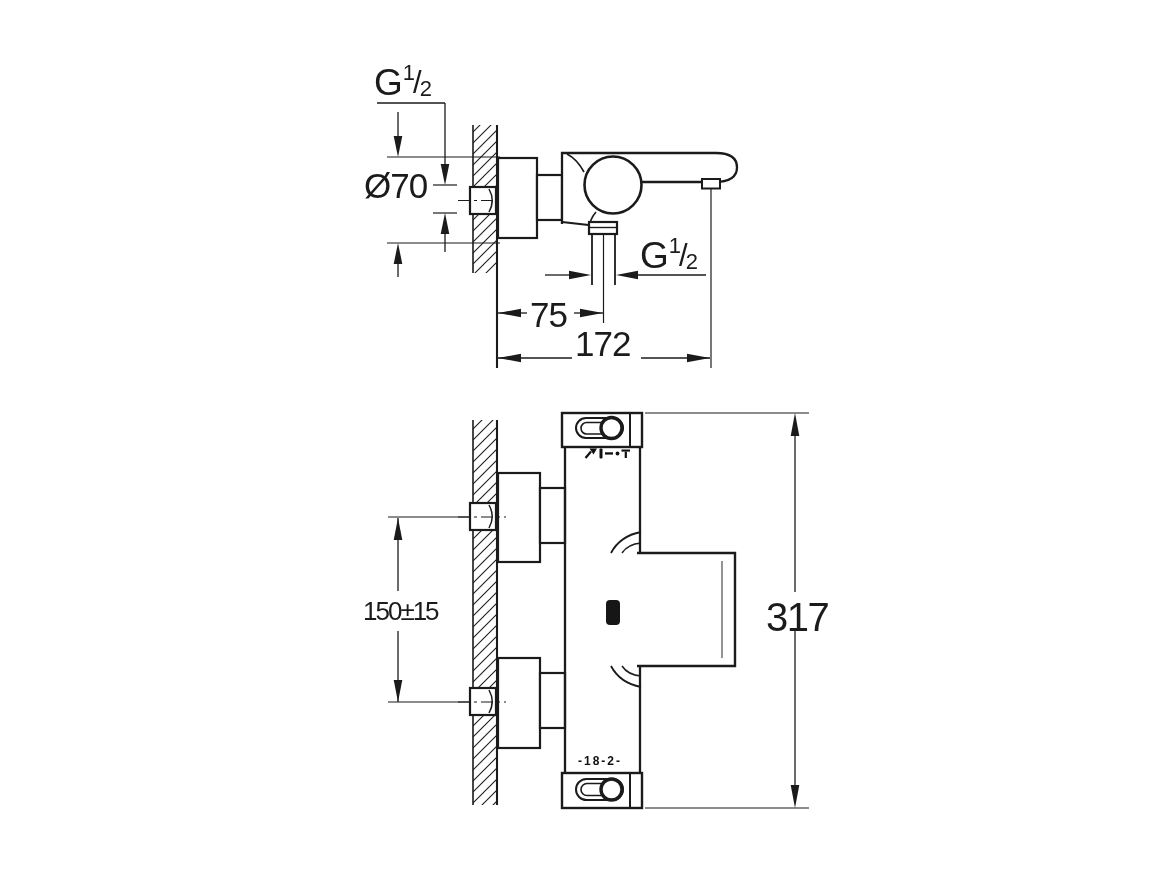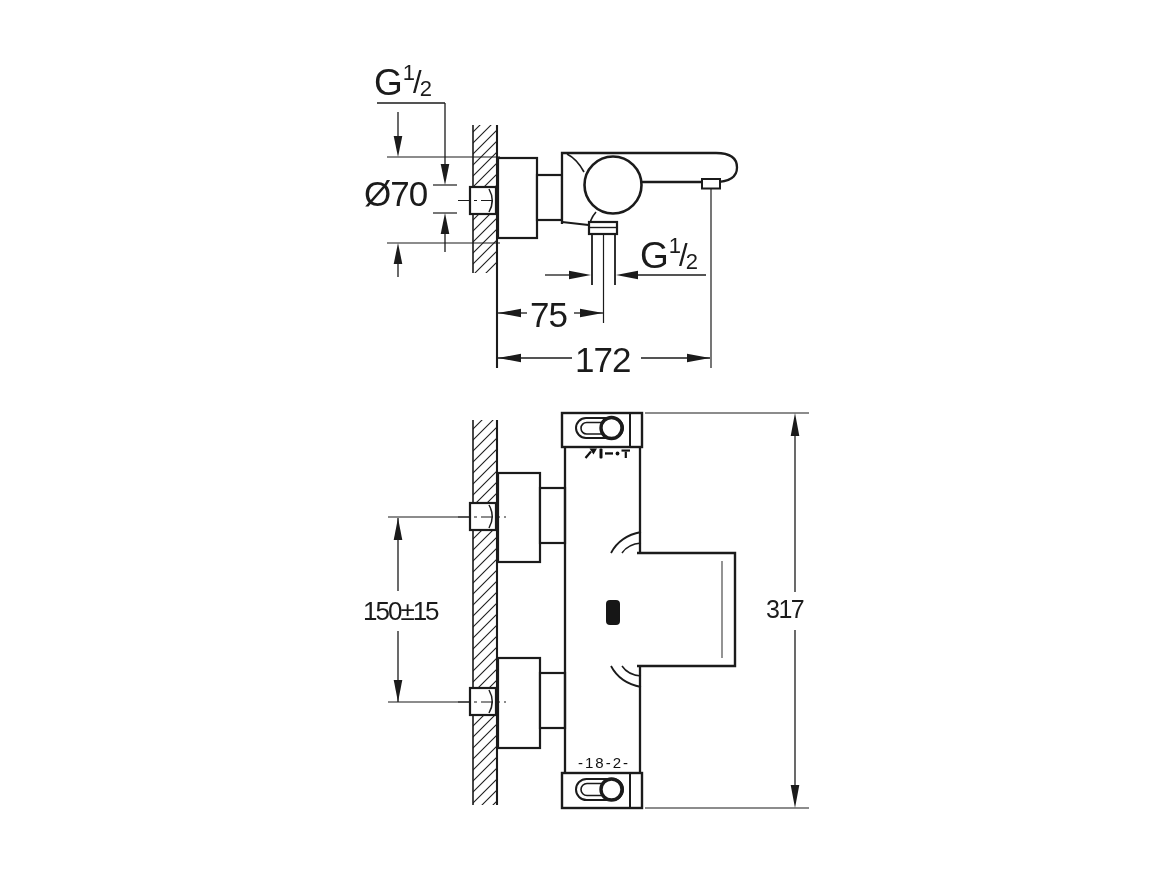--- a/index.html
+++ b/index.html
@@ -6,22 +6,22 @@
   #stage{position:relative;width:1131px;height:876px;background:#ffffff;overflow:hidden;
          font-family:"Liberation Sans", sans-serif;color:#1b1b1b;}
   #stage svg{position:absolute;left:0;top:0;}
   .dim-label{position:absolute;white-space:nowrap;font-size:35px;letter-spacing:-1px;
              color:#1b1b1b;line-height:1;}
   .thread .g{font-size:37px;}
   .thread .fnum{font-size:22px;vertical-align:15px;margin-left:1px;}
   .thread .fslash{font-size:31px;vertical-align:2px;margin:0 -1px;}
   .thread .fden{font-size:22px;vertical-align:-1px;}
   .d150{font-size:26px;letter-spacing:-2px;}
-  .d317{font-size:25px;letter-spacing:-1.5px;}
-  .marking-bottom{position:absolute;font-size:15px;font-weight:normal;letter-spacing:2px;
+  .d317{font-size:40px;letter-spacing:-1.5px;}
+  .marking-bottom{position:absolute;font-size:12px;font-weight:bold;letter-spacing:2px;
                   color:#111;line-height:1;}
 </style>
 </head>
 <body>
 
 <div id="stage">
 
 <svg width="1169" height="876" viewBox="0 0 1169 876">
   <defs>
     <pattern id="hatch" patternUnits="userSpaceOnUse" width="11" height="11">
@@ -193,29 +193,29 @@
       <polygon points="795,413 790.7,436 799.3,436" fill="#1b1b1b" stroke="none"></polygon>
       <polygon points="795,808 790.7,785 799.3,785" fill="#1b1b1b" stroke="none"></polygon>
     </g>
   </g>
 </svg>
 
 <div class="dim-label thread" style="left:374px;top:62px">
   <span class="g">G</span><span class="fnum">1</span><span class="fslash">/</span><span class="fden">2</span>
 </div>
 
-<div class="dim-label" style="left:364px;top:176px">Ø70</div>
+<div class="dim-label" style="left:364px;top:168px">Ø70</div>
 
 <div class="dim-label thread" style="left:640px;top:235px">
   <span class="g">G</span><span class="fnum">1</span><span class="fslash">/</span><span class="fden">2</span>
 </div>
 
 <div class="dim-label" style="left:530px;top:297px">75</div>
 
-<div class="dim-label" style="left:575px;top:342px">172</div>
+<div class="dim-label" style="left:575px;top:326px">172</div>
 
 <div class="dim-label d150" style="left:363px;top:598px">150±15</div>
 
 <div class="dim-label d317" style="left:766px;top:597px">317</div>
 
 <div class="marking-bottom" style="left:578px;top:755px">-18-2-</div>
 
 </div>
 
 </body></html>

